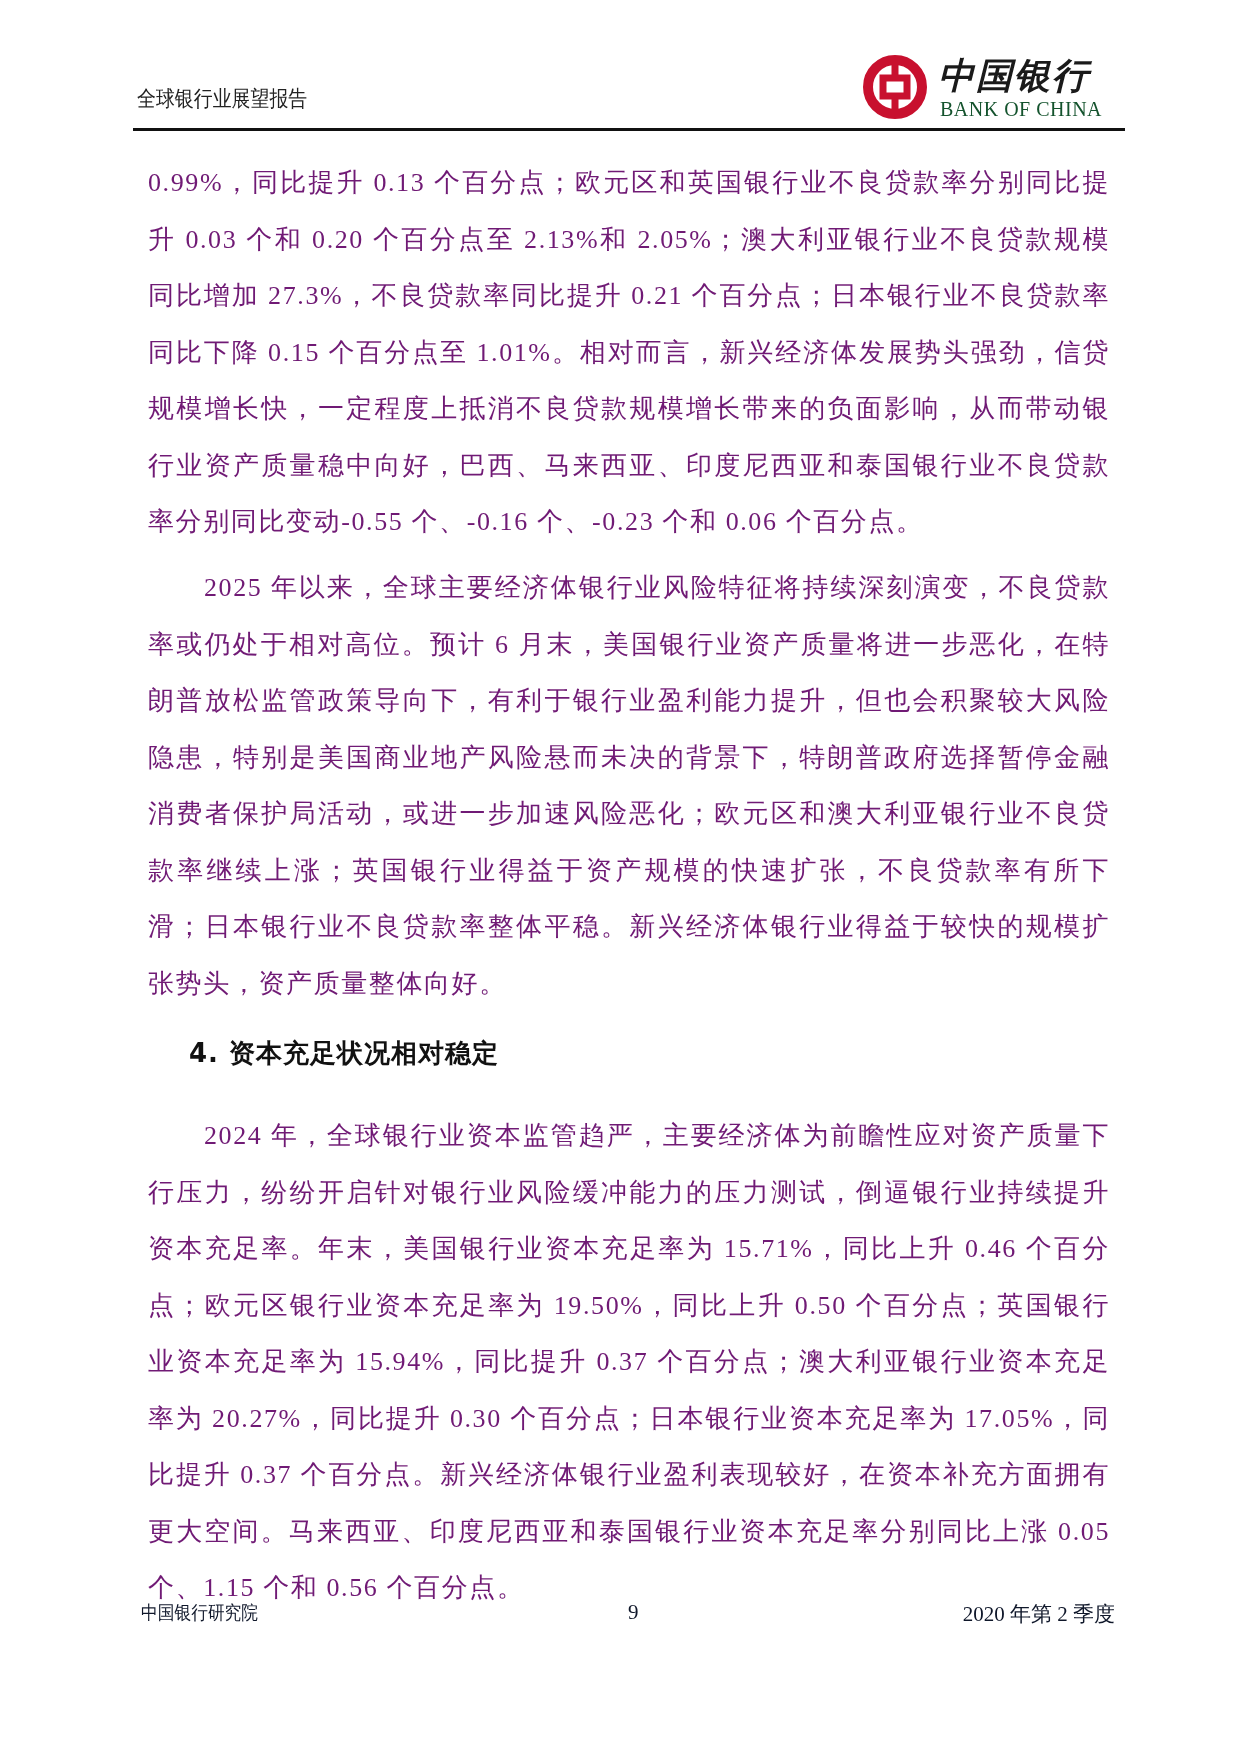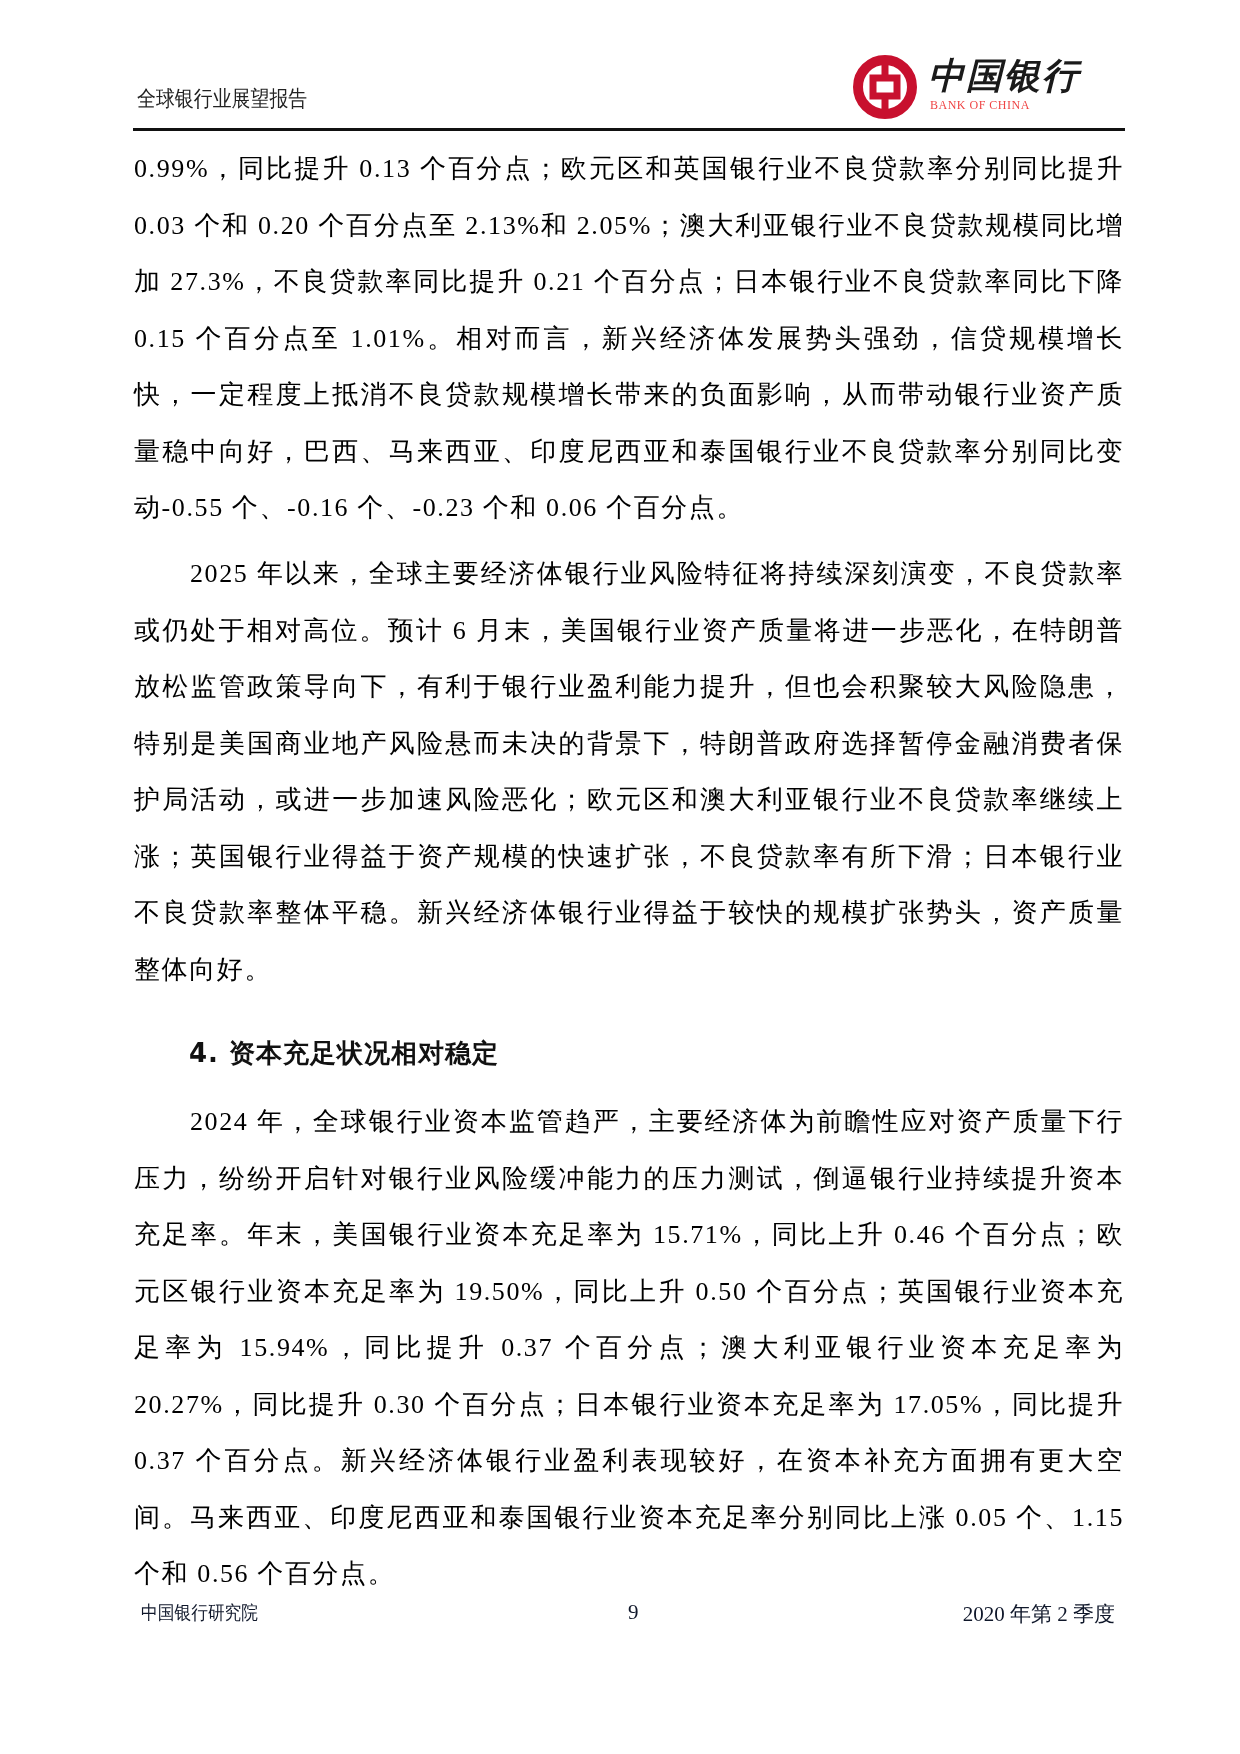--- a/index.html
+++ b/index.html
@@ -6,36 +6,36 @@
     body {
       width: 1240px; height: 1754px; position: relative; overflow: hidden;
       font-family: "Liberation Serif", "DejaVu Serif", serif; color: #111;
     }
     .header { position: absolute; left: 133px; top: 40px; width: 992px; height: 90px; }
     .header-title {
       position: absolute; left: 4px; top: 44px;
       font-family: "DejaVu Sans", sans-serif; font-size: 22px; letter-spacing: 0px; color: #222;
       transform: scaleX(0.86); transform-origin: left center;
     }
-    .logo { position: absolute; right: 18px; top: 12px; height: 70px; width: 255px; }
+    .logo { position: absolute; right: 8px; top: 12px; height: 70px; width: 255px; }
     .logo-mark { position: absolute; left: 0; top: 2px; width: 66px; height: 66px; }
     .logo-cn {
       position: absolute; left: 76px; top: 0px; font-family: "DejaVu Serif", serif;
       font-size: 36px; font-weight: bold; letter-spacing: 2px; color: #1a1a1a; font-style: italic;
     }
     .logo-en {
       position: absolute; left: 78px; top: 46px; font-family: "Liberation Serif", serif;
-      font-size: 12px; color: #ef4444; letter-spacing: 0.5px;
+      font-size: 20px; color: #14532d; letter-spacing: 0.5px;
     }
     .header-rule { position: absolute; left: 133px; top: 128px; width: 992px; height: 3px; background: #111; }
 
     .body-text { position: absolute; left: 133px; width: 992px; }
     .para {
-      font-size: 26px; line-height: 56.5px; margin: 1px; text-align: justify;
-      text-align-last: left; letter-spacing: 1.6px; color: #000000;
+      font-size: 26px; line-height: 56.5px; margin: 15px; text-align: justify;
+      text-align-last: left; letter-spacing: 1.6px; color: #701a75;
     }
     .indent { text-indent: 56px; }
     .heading {
       position: absolute; left: 189px; font-size: 26px; font-weight: bold;
       font-family: "DejaVu Sans", sans-serif; letter-spacing: 1px; color: #111;
     }
     .footer { position: absolute; left: 133px; top: 1600px; width: 992px; height: 34px; font-size: 21px; color: #0f172a; }
     .footer-left { position: absolute; left: 8px; top: 0; font-family: "DejaVu Sans", sans-serif; font-size: 19px; transform: scaleX(0.88); transform-origin: left center; }
     .footer-center { position: absolute; left: 495px; top: 0; }
     .footer-right { position: absolute; right: 10px; top: 0; }

